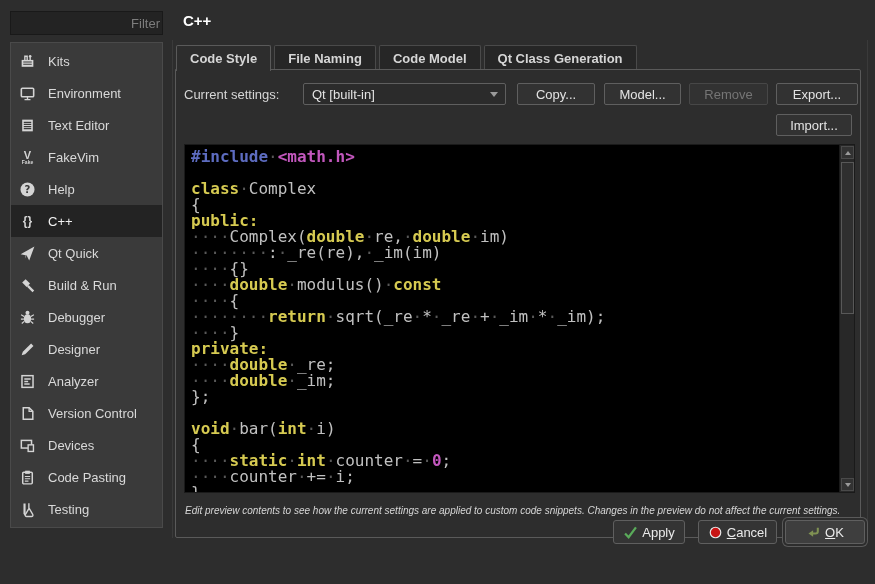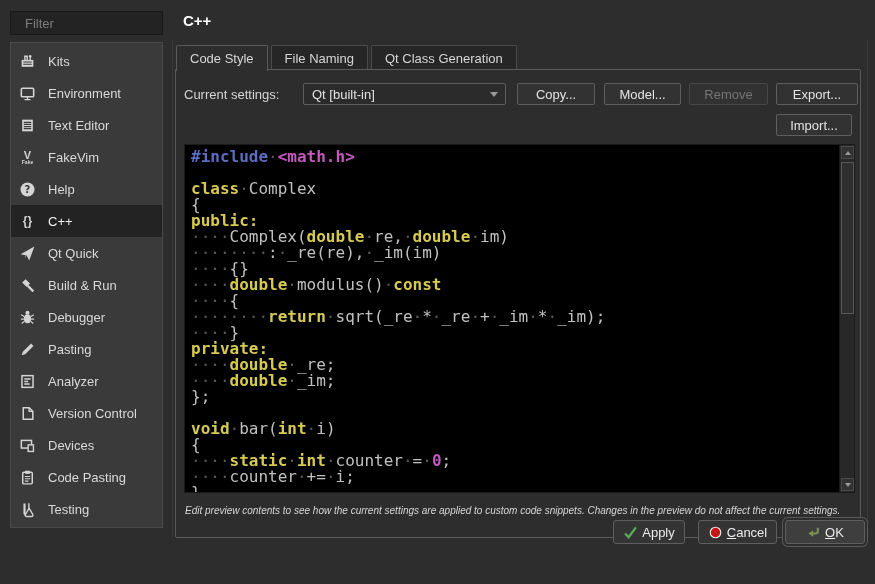--- a/index.html
+++ b/index.html
@@ -8,21 +8,21 @@
     background:#2d2d2d;
     font-family:"Liberation Sans", sans-serif;
     font-size:13px;
     color:#d6d6d6;
     position:relative;
   }
   
   .filter-input {
     position:absolute; left:10px; top:11px; width:153px; height:24px;
     background:#232323; border:1px solid #191919; color:#e0e0e0;
-    font-family:"Liberation Sans", sans-serif; font-size:13px; padding:0 14px;
+    font-family:"Liberation Sans", sans-serif; font-size:13px; padding:0 2px;text-align:right;
   }
   .filter-input::placeholder { color:#7d7d7d; }
   .cat-list {
     position:absolute; left:10px; top:42px; width:153px; height:486px;
     background:#3a3a3a; border:1px solid #4a4a4a; padding-top:2px; overflow:hidden;
   }
   .cat-item {
     height:32px; display:flex; align-items:center; gap:12px;
     padding-left:8px; cursor:default; color:#d9d9d9;
   }
@@ -37,21 +37,21 @@
   .content-frame {
     position:absolute; left:172px; top:40px; width:696px; height:498px;
     border-left:1px solid #3a3a3a; border-right:1px solid #3a3a3a;
   }
   .page-title { position:absolute; left:183px; top:12px; font-size:15px; font-weight:bold; color:#ffffff; }
   .tabbar { position:absolute; left:176px; top:45px; height:25px; display:flex; }
   .tab {
     height:25px; padding:0 13px; display:flex; align-items:center;
     background:#262626; border:1px solid #4a4a4a; border-bottom:none;
     border-radius:2px 2px 0 0; margin-right:3px; color:#d6d6d6; cursor:default;
-    position:relative; font-size:13px;
+    position:relative; font-size:13px;font-weight:bold;
   }
   .tab.active { background:#2d2d2d; border-color:#5a5a5a; z-index:3; height:26px; }
   .panel {
     position:absolute; left:175px; top:69px; width:686px; height:469px;
     border:1px solid #5a5a5a; background:#2d2d2d; border-radius:0 2px 2px 2px;
   }
   .row-label { position:absolute; left:8px; top:17px; color:#d6d6d6; }
   .combo {
     position:absolute; left:127px; top:13px; width:203px; height:22px;
     background:#2b2b2b; border:1px solid #5f5f5f; border-radius:2px;
@@ -206,21 +206,21 @@
         </svg>
       </span>
       <span>Debugger</span>
     </div>
     <div class="cat-item">
       <span class="ic">
         <svg width="17" height="17" viewBox="0 0 16 16">
           <path d="M2.5 13.5 L3.6 10.2 L11.4 2.4 L13.6 4.6 L5.8 12.4 Z" fill="#d4d4d4"></path>
         </svg>
       </span>
-      <span>Pasting</span>
+      <span>Designer</span>
     </div>
     <div class="cat-item">
       <span class="ic">
         <svg width="17" height="17" viewBox="0 0 16 16">
           <rect x="2.8" y="2.5" width="10.4" height="11" fill="none" stroke="#d4d4d4" stroke-width="1.4"></rect>
           <path d="M5 5.6 h6 M5 8 h3.6 M5 10.4 h5" stroke="#d4d4d4" stroke-width="1.3"></path>
         </svg>
       </span>
       <span>Analyzer</span>
     </div>
@@ -261,20 +261,21 @@
       </span>
       <span>Testing</span>
     </div>
   </div>
 
 <div class="content-frame"></div>
 <div class="page-title">C++</div>
 <div class="tabbar" id="tabbar">
     <div class="tab active">Code Style</div>
     <div class="tab">File Naming</div>
+    <div class="tab">Code Model</div>
     <div class="tab">Qt Class Generation</div>
   </div>
 
 <div class="panel">
   <div class="row-label">Current settings:</div>
   <div class="combo">
     <span>Qt [built-in]</span>
     <span class="arrow"></span>
   </div>
   <button class="btn" id="btn-copy">Copy...</button>

